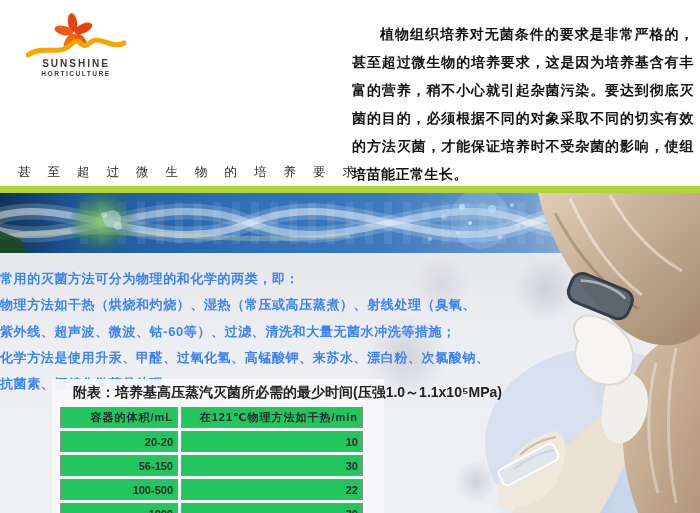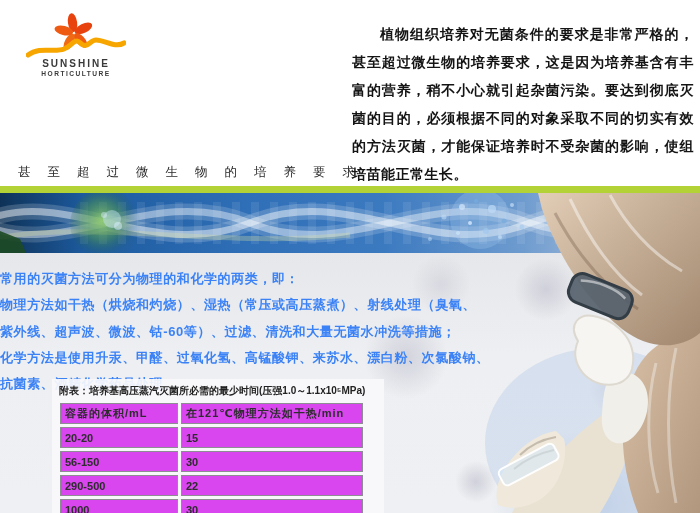--- a/index.html
+++ b/index.html
@@ -37,24 +37,24 @@
       radial-gradient(circle 30px at 68% 88%, rgba(178,178,194,0.50), rgba(178,178,194,0) 70%),
       radial-gradient(circle 42px at 63% 12%, rgba(196,196,210,0.45), rgba(196,196,210,0) 70%),
       radial-gradient(ellipse 130px 95px at 84% 96%, rgba(188,204,230,0.85), rgba(188,204,230,0) 75%);}
   .methods{position:absolute;left:0;top:266px;width:500px;
            font-size:13px;font-weight:bold;line-height:26.3px;color:#3b82f6;
            letter-spacing:0.6px;white-space:pre-line;}
 
   
   .table-panel{position:absolute;left:52px;top:379px;width:322px;
                background:rgba(249,249,251,0.92);padding:4px 5px 5px 5px;}
-  .tbl-caption{font-size:10px;font-weight:bold;color:#222;white-space:nowrap;margin:1px 0 2px 2px;}
+  .tbl-caption{font-size:14px;font-weight:bold;color:#222;white-space:nowrap;margin:1px 0 2px 16px;}
   table.autoclave{border-collapse:separate;border-spacing:3px;margin:0;}
-  table.autoclave th,table.autoclave td{border:1px solid #8d8d93;background:#d946ef;
-      font-size:11px;font-weight:bold;color:#2d2d2d;text-align:left;padding:2px 4px;height:15px;}
+  table.autoclave th,table.autoclave td{border:1px solid #8d8d93;background:#22c55e;
+      font-size:11px;font-weight:bold;color:#2d2d2d;text-align:right;padding:2px 4px;height:15px;}
   table.autoclave th{letter-spacing:1px;}
   col.c1{width:118px;} col.c2{width:182px;}
 
   
   .person{position:absolute;right:0;top:193px;width:240px;height:320px;}
 </style>
 </head>
 <body>
 
 <div class="slide">
@@ -184,28 +184,28 @@
         </colgroup>
       <thead>
         <tr>
           <th>容器的体积/mL</th>
           <th>在121℃物理方法如干热/min</th>
         </tr>
       </thead>
       <tbody>
         <tr>
           <td>20-20</td>
-          <td>15</td>
+          <td>10</td>
         </tr>
         <tr>
           <td>56-150</td>
           <td>30</td>
         </tr>
         <tr>
-          <td>290-500</td>
+          <td>100-500</td>
           <td>22</td>
         </tr>
         <tr>
           <td>1000</td>
           <td>30</td>
         </tr>
       </tbody>
     </table>
   </div>
 

